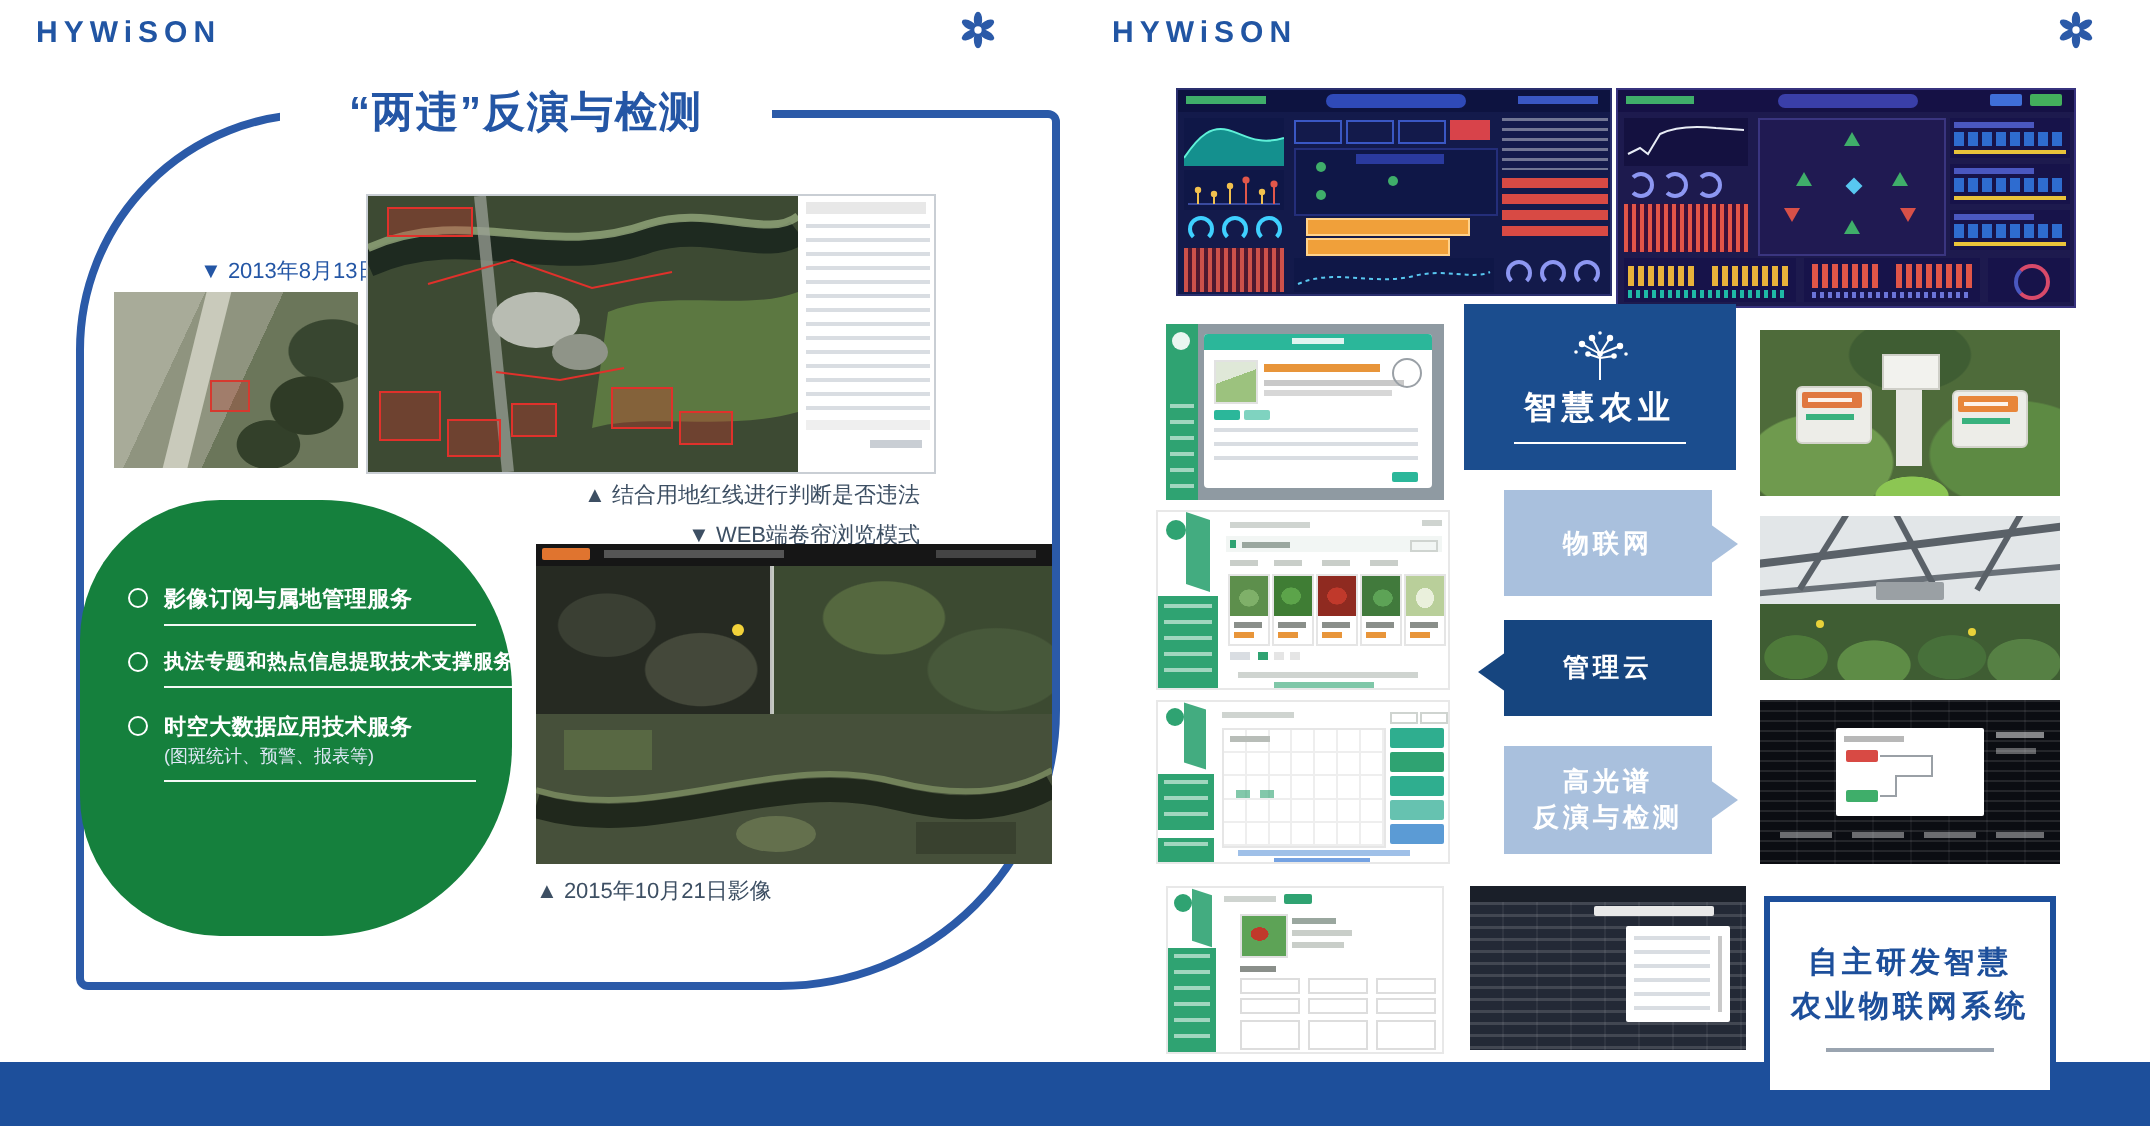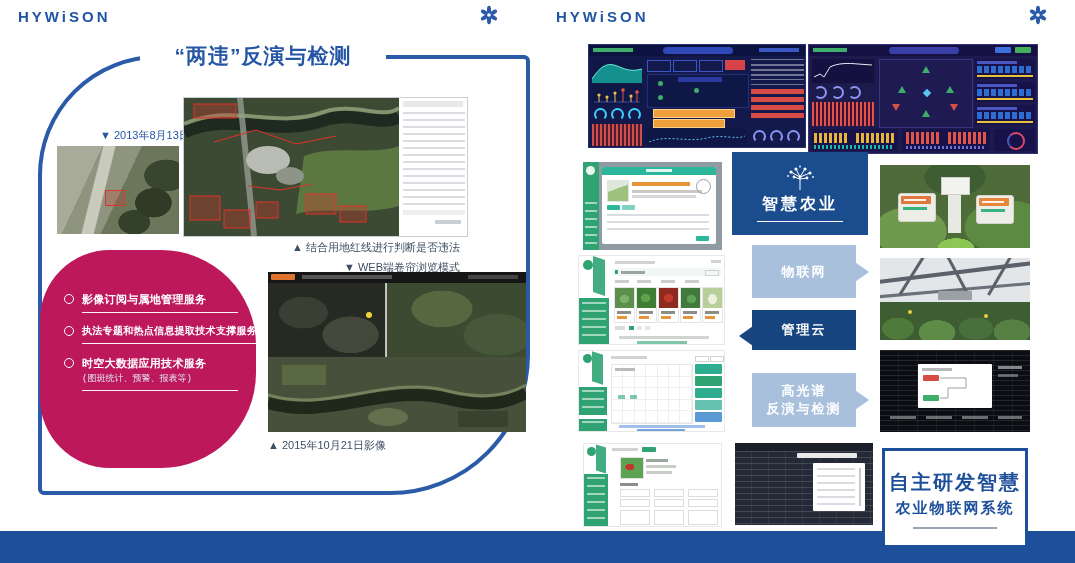--- a/index.html
+++ b/index.html
@@ -4,21 +4,21 @@
 <style>
   html,body{margin:0;padding:0;background:#ffffff;font-family:"Liberation Sans",sans-serif;}
   #stage{position:relative;width:1075px;height:563px;background:#fff;overflow:hidden;}
   .abs{position:absolute;}
   .logo{font-weight:bold;color:#2155a3;letter-spacing:3px;font-size:15px;white-space:nowrap;}
   .caption{font-size:11px;color:#3d4f63;white-space:nowrap;}
   .frame{border:4px solid #2b5aa8;border-radius:120px 6px 140px 6px;box-sizing:border-box;}
   .title-wrap{z-index:2;text-align:center;background:#fff;padding:0 8px;}
   .title{font-size:21px;font-weight:bold;color:#2456a5;letter-spacing:1px;white-space:nowrap;}
   .subtitle{font-size:12.5px;color:#44546a;margin-top:4px;letter-spacing:1px;white-space:nowrap;}
-  .svc-panel{background:#be185d;border-radius:70px 95px 95px 70px;z-index:2;font-family:Liberation Mono, monospace;}
+  .svc-panel{background:#15803d;border-radius:70px 95px 95px 70px;z-index:2;}
   .svc{position:absolute;left:24px;right:18px;display:flex;}
   .svc-bullet{width:8px;height:8px;border:1.5px solid #fff;border-radius:50%;margin:2px 8px 0 0;flex:none;}
   .svc-body{flex:1;}
   .svc-label{font-size:11px;font-weight:bold;color:#fff;white-space:nowrap;letter-spacing:.3px;}
   .svc-note{font-size:9px;color:#dfe8f6;margin-top:1px;white-space:nowrap;}
   .svc-line{height:1px;background:rgba(255,255,255,.95);margin-top:5px;}
   .shot{box-sizing:border-box;overflow:hidden;}
   .flow-light{background:#a9c0dd;}
   .flow-dark{background:#16457f;}
   .flow-box{display:flex;flex-direction:column;align-items:center;justify-content:center;color:#fff;font-weight:bold;font-size:13px;letter-spacing:2px;}
@@ -426,21 +426,21 @@
       </svg>
       <div style="font-size:16px;letter-spacing:3px;">智慧农业</div>
       <div style="width:86px;height:1.5px;background:#fff;margin-top:6px;"></div>
     </div>
 
     <div class="abs flow-box flow-light" style="left:212px;top:245px;width:104px;height:53px;">
       <div>物联网</div>
       <div class="arr abs" style="right:-13px;top:17px;border-top:10px solid transparent;border-bottom:10px solid transparent;border-left:14px solid #a9c0dd;"></div>
     </div>
 
-    <div class="abs flow-box flow-dark" style="left:212px;top:310px;width:104px;height:40px;">
+    <div class="abs flow-box flow-dark" style="left:212px;top:310px;width:104px;height:48px;">
       <div>管理云</div>
       <div class="arr abs" style="left:-13px;top:16px;border-top:10px solid transparent;border-bottom:10px solid transparent;border-right:14px solid #16457f;"></div>
     </div>
 
     <div class="abs flow-box flow-light" style="left:212px;top:373px;width:104px;height:54px;line-height:1.4;">
       <div>高光谱</div>
       <div>反演与检测</div>
       <div class="arr abs" style="right:-13px;top:17px;border-top:10px solid transparent;border-bottom:10px solid transparent;border-left:14px solid #a9c0dd;"></div>
     </div>
 
@@ -497,19 +497,19 @@
       </div>
       <div class="abs" style="left:118px;top:16px;width:24px;height:2.5px;background:rgba(255,255,255,.5);"></div>
       <div class="abs" style="left:118px;top:24px;width:20px;height:2.5px;background:rgba(255,255,255,.35);"></div>
       <div class="abs" style="left:10px;top:66px;width:26px;height:3px;background:rgba(255,255,255,.4);"></div>
       <div class="abs" style="left:46px;top:66px;width:26px;height:3px;background:rgba(255,255,255,.4);"></div>
       <div class="abs" style="left:82px;top:66px;width:26px;height:3px;background:rgba(255,255,255,.4);"></div>
       <div class="abs" style="left:118px;top:66px;width:24px;height:3px;background:rgba(255,255,255,.4);"></div>
     </div>
 
     <div class="abs" style="left:342px;top:448px;width:140px;height:94px;background:#fff;border:3px solid #1d4f9b;z-index:3;display:flex;flex-direction:column;align-items:center;justify-content:center;">
-      <div style="font-size:20px;font-weight:bold;color:#1d4f9b;letter-spacing:2px;line-height:1.5;">自主研发智慧</div>
+      <div style="font-size:15px;font-weight:bold;color:#1d4f9b;letter-spacing:2px;line-height:1.5;">自主研发智慧</div>
       <div style="font-size:15px;font-weight:bold;color:#1d4f9b;letter-spacing:2px;line-height:1.5;">农业物联网系统</div>
       <div style="width:84px;height:2px;background:#9aa4b0;margin-top:8px;"></div>
     </div>
 
   </div>
 </div>
 
 </body></html>

